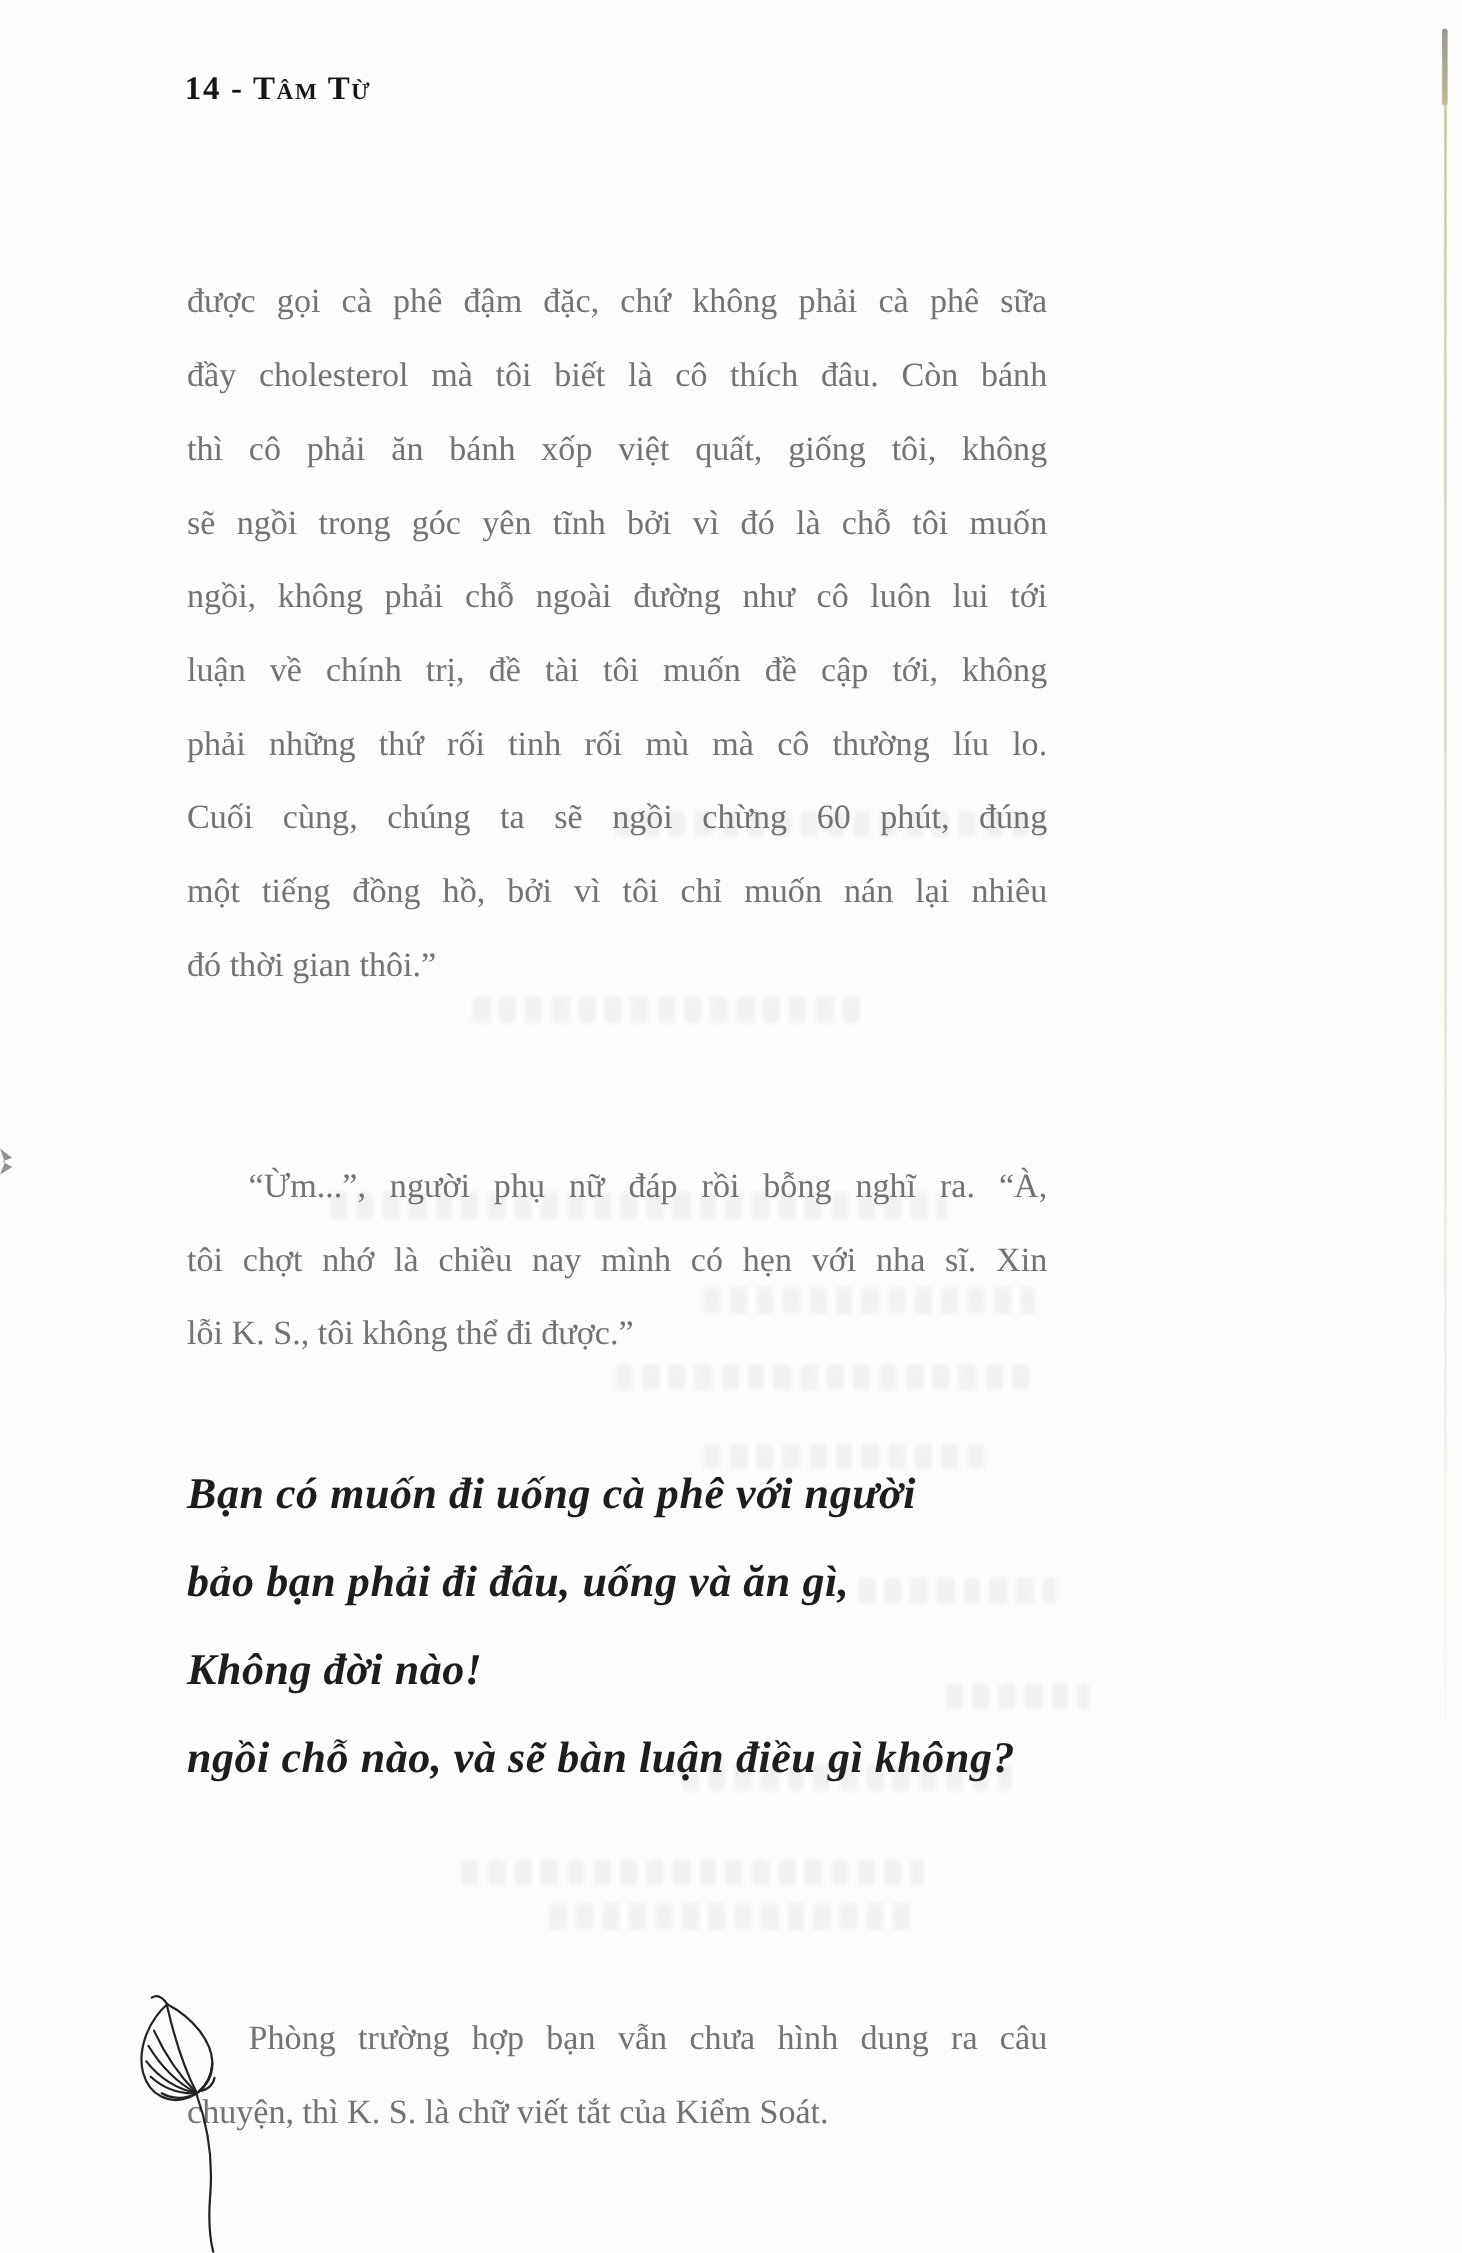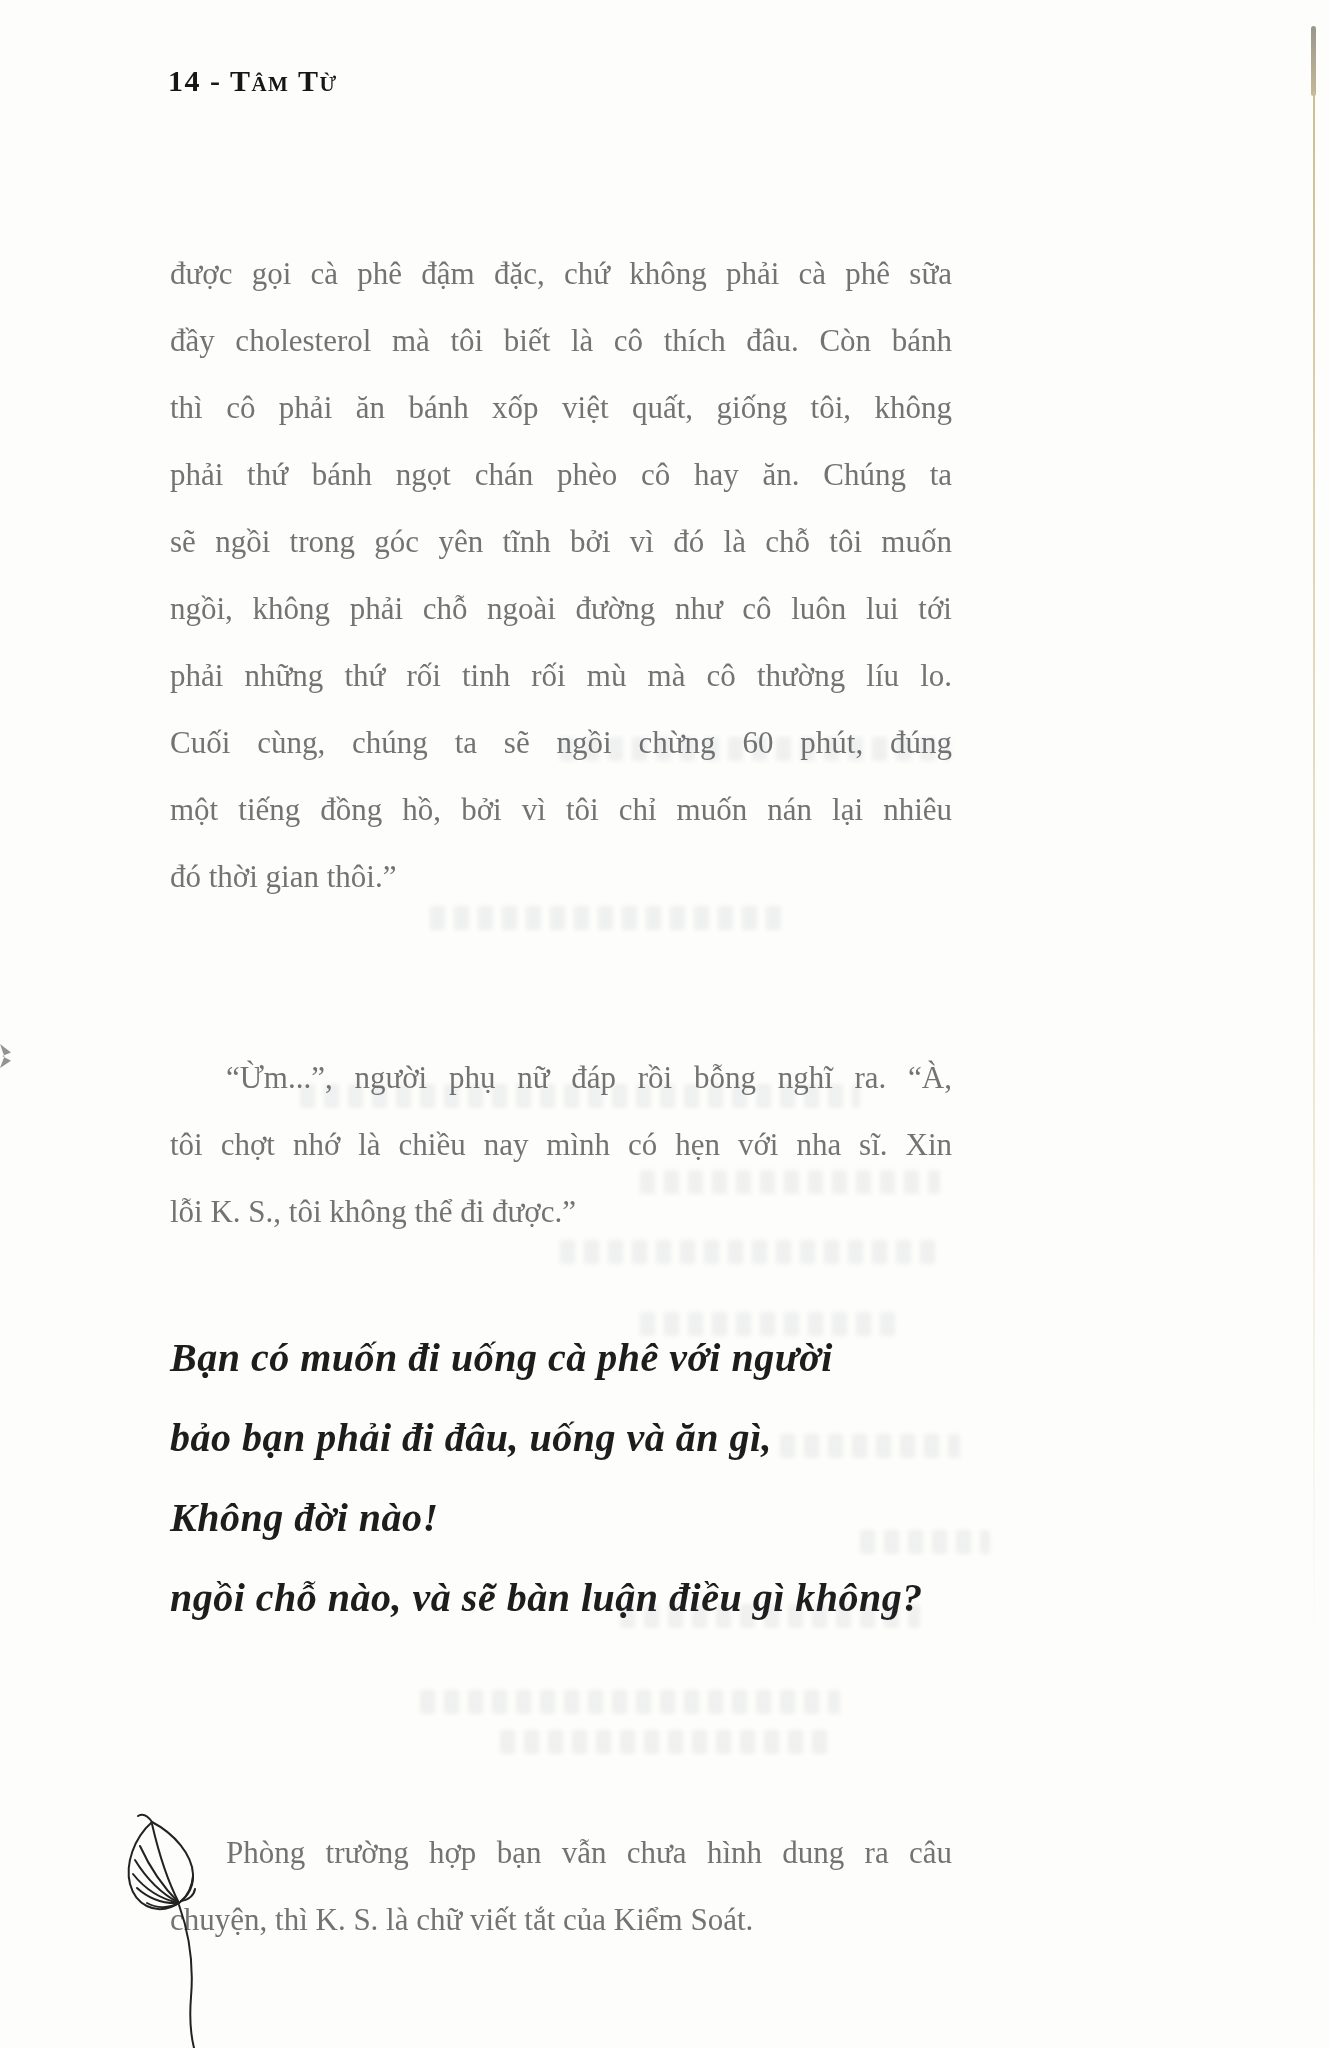--- a/index.html
+++ b/index.html
@@ -47,23 +47,23 @@
 </style>
 </head>
 <body>
 
 <div class="page-header">14 - Tâm Từ</div>
 
 <div class="text-col body-block" style="top:240px;">
   <div class="line fill">được gọi cà phê đậm đặc, chứ không phải cà phê sữa</div>
   <div class="line fill">đầy cholesterol mà tôi biết là cô thích đâu. Còn bánh</div>
   <div class="line fill">thì cô phải ăn bánh xốp việt quất, giống tôi, không</div>
-  <div class="line fill">phải thứ bánh ngọt chán phèo cô hay ăn. Chúng ta</div>
   <div class="line fill">sẽ ngồi trong góc yên tĩnh bởi vì đó là chỗ tôi muốn</div>
   <div class="line fill">ngồi, không phải chỗ ngoài đường như cô luôn lui tới</div>
+  <div class="line fill">luận về chính trị, đề tài tôi muốn đề cập tới, không</div>
   <div class="line fill">phải những thứ rối tinh rối mù mà cô thường líu lo.</div>
   <div class="line fill">Cuối cùng, chúng ta sẽ ngồi chừng 60 phút, đúng</div>
   <div class="line fill">một tiếng đồng hồ, bởi vì tôi chỉ muốn nán lại nhiêu</div>
   <div class="line">đó thời gian thôi.”</div>
 </div>
 
 <div class="text-col body-block" style="top:1044px;">
   <div class="line fill indent">“Ừm...”, người phụ nữ đáp rồi bỗng nghĩ ra. “À,</div>
   <div class="line fill">tôi chợt nhớ là chiều nay mình có hẹn với nha sĩ. Xin</div>
   <div class="line">lỗi K. S., tôi không thể đi được.”</div>

